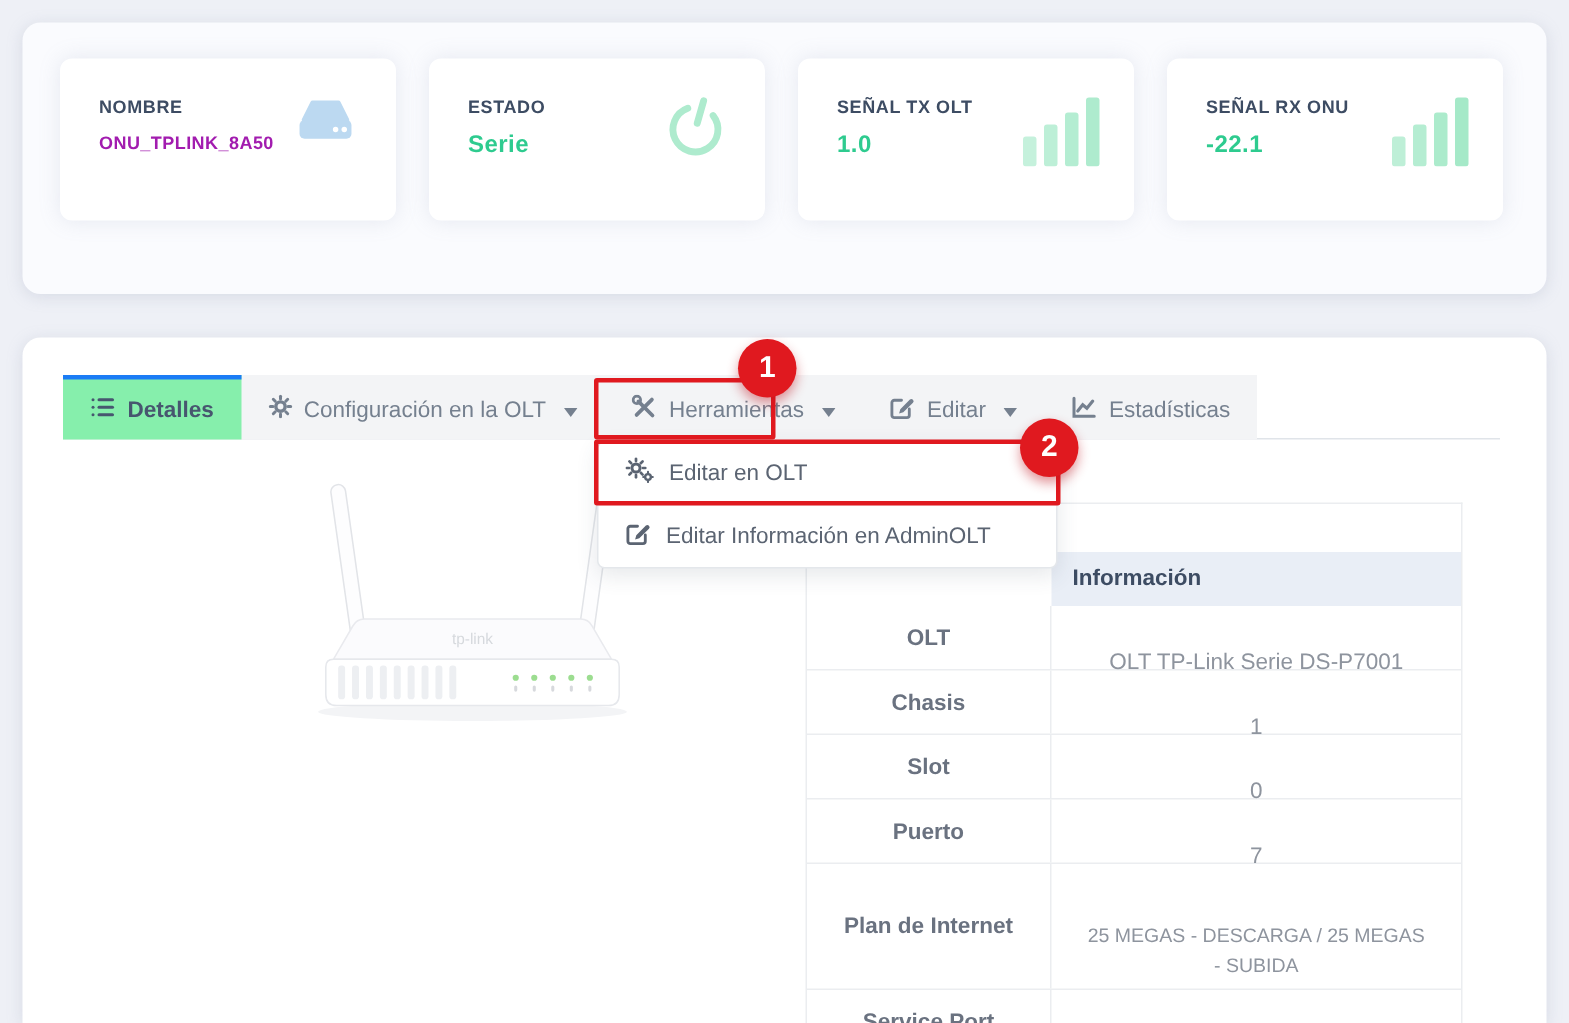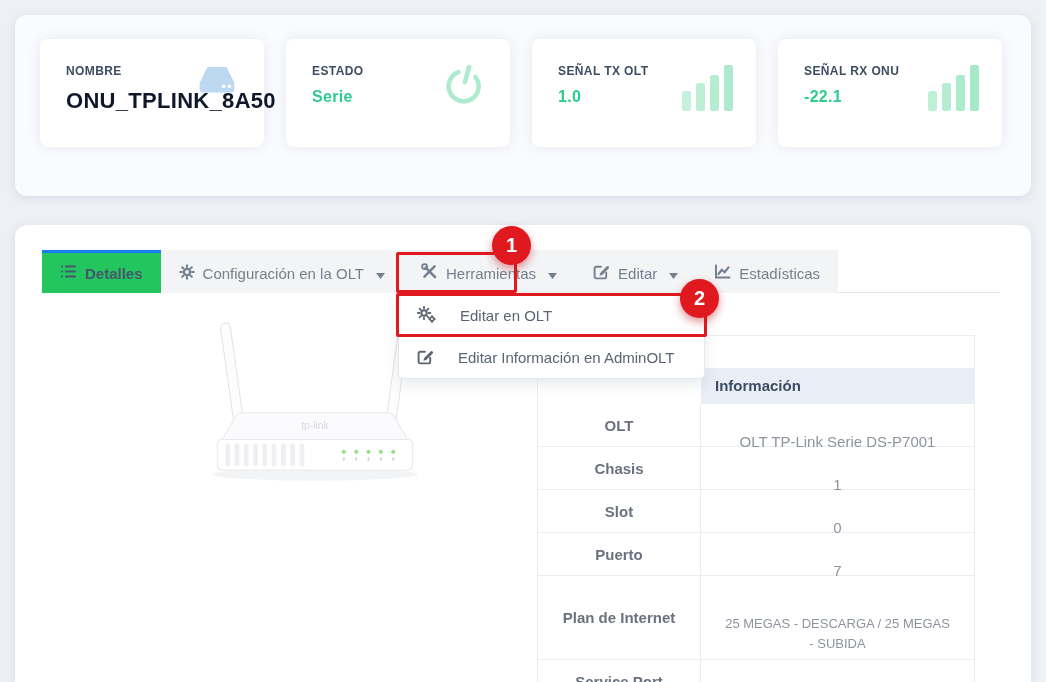--- a/index.html
+++ b/index.html
@@ -6,42 +6,42 @@
   .screen{position:relative;width:1046px;height:682px;background:#eef0f6;overflow:hidden;
           font-family:"Liberation Sans","DejaVu Sans",sans-serif;}
 
   
   .panel-top{position:absolute;left:15px;top:15px;width:1016px;height:181px;background:#fafbfe;
              border-radius:12px;box-shadow:0 2px 10px rgba(150,160,185,.25);}
   .cards{display:flex;gap:22px;padding:24px 25px 0 25px;}
   .card{position:relative;width:224px;height:108px;background:#ffffff;border-radius:8px;
         box-shadow:0 0 14px rgba(140,152,175,.18);box-sizing:border-box;padding:25px 26px;}
   .card-label{font-size:12px;font-weight:bold;color:#3d4c63;letter-spacing:.4px;}
-  .card-value{margin-top:10px;font-size:22px;font-weight:bold;color:#0f172a;letter-spacing:.3px;}
+  .card-value{margin-top:10px;font-size:12px;font-weight:bold;color:#a21caf;letter-spacing:.3px;}
   .card-value.green{color:#2ecb8f;font-size:16px;}
   .card-icon{position:absolute;right:22px;top:22px;}
 
   
   .panel-main{position:absolute;left:15px;top:225px;width:1016px;height:457px;background:#ffffff;
               border-radius:12px 12px 0 0;box-shadow:0 2px 10px rgba(150,160,185,.25);}
 
   
   .nav-line{position:absolute;left:42px;top:292px;width:958px;height:1px;background:#e0e4e9;z-index:2;}
   .tabs{position:absolute;left:42px;top:250px;display:flex;background:#f3f4f6;z-index:3;}
   .tab{display:flex;align-items:center;gap:8px;height:43px;padding:0 18px;box-sizing:border-box;
        border-top:3px solid transparent;color:#75808f;font-size:15px;cursor:pointer;white-space:nowrap;}
   .tab svg{flex:0 0 auto;}
-  .tab.active{background:#22c55e;border-top:3px solid #1b7cf5;color:#47566f;font-weight:bold;}
+  .tab.active{background:#86efac;border-top:3px solid #1b7cf5;color:#47566f;font-weight:bold;}
   .caret{margin-left:4px;}
 
   
   .dropdown{position:absolute;left:398px;top:294px;width:307px;background:#ffffff;
             border:1px solid #e4e7eb;border-radius:5px;box-shadow:0 5px 14px rgba(60,70,90,.12);
             z-index:5;box-sizing:border-box;}
-  .dropdown-item{display:flex;align-items:center;gap:24px;height:41px;padding:0 18px;
+  .dropdown-item{display:flex;align-items:center;gap:10px;height:41px;padding:0 18px;
                  font-size:15px;color:#5b6472;cursor:pointer;}
   .dropdown-item + .dropdown-item{border-top:1px solid #eef0f3;}
 
   
   .detail-table{position:absolute;left:537px;top:335px;width:438px;border:1px solid #ebedf0;
                 border-bottom:none;box-sizing:border-box;font-size:15px;z-index:1;}
   .t-row{display:flex;border-bottom:1px solid #ebedf0;}
   .t-label{width:163px;flex:0 0 163px;display:flex;align-items:center;justify-content:center;
            font-weight:bold;color:#6a7280;border-right:1px solid #ebedf0;box-sizing:border-box;text-align:center;}
   .t-value{flex:1;display:flex;align-items:center;justify-content:center;color:#8e949e;

